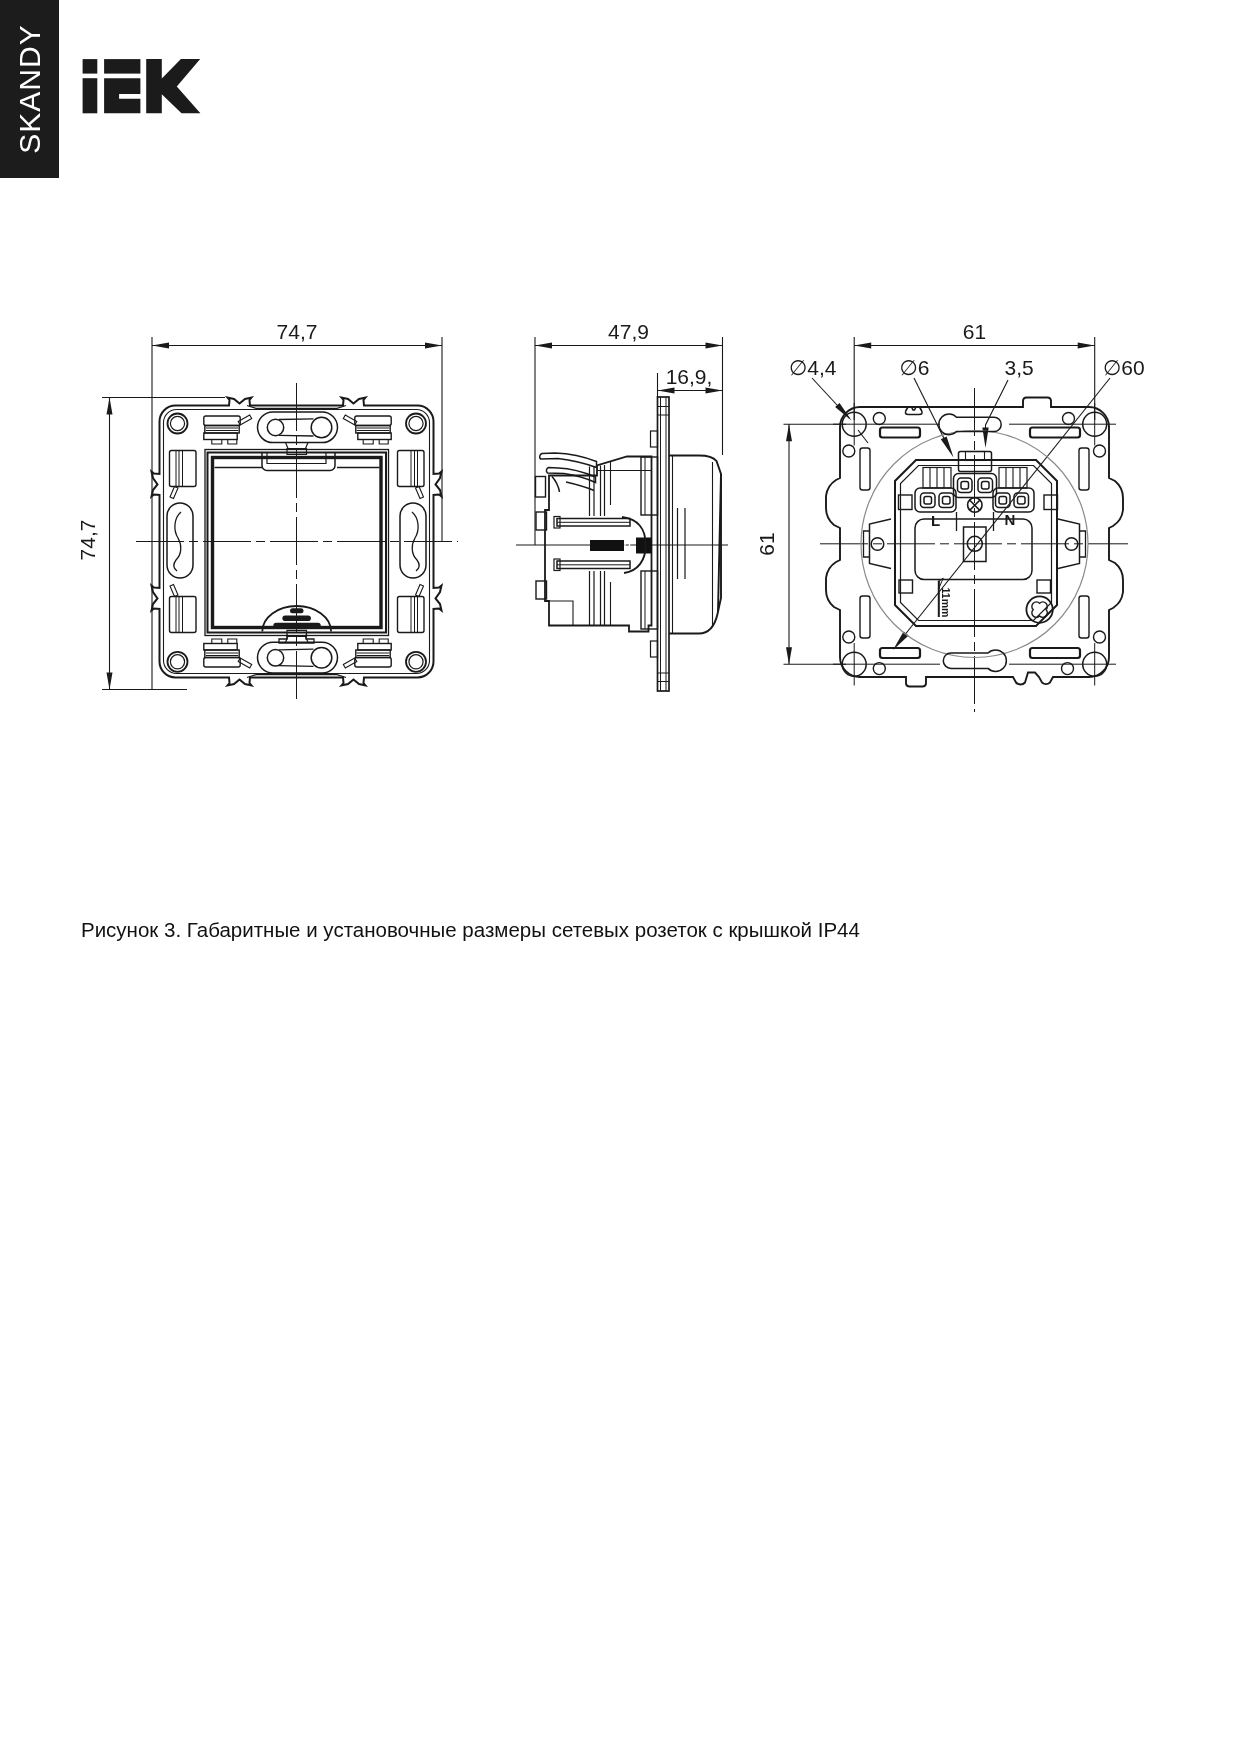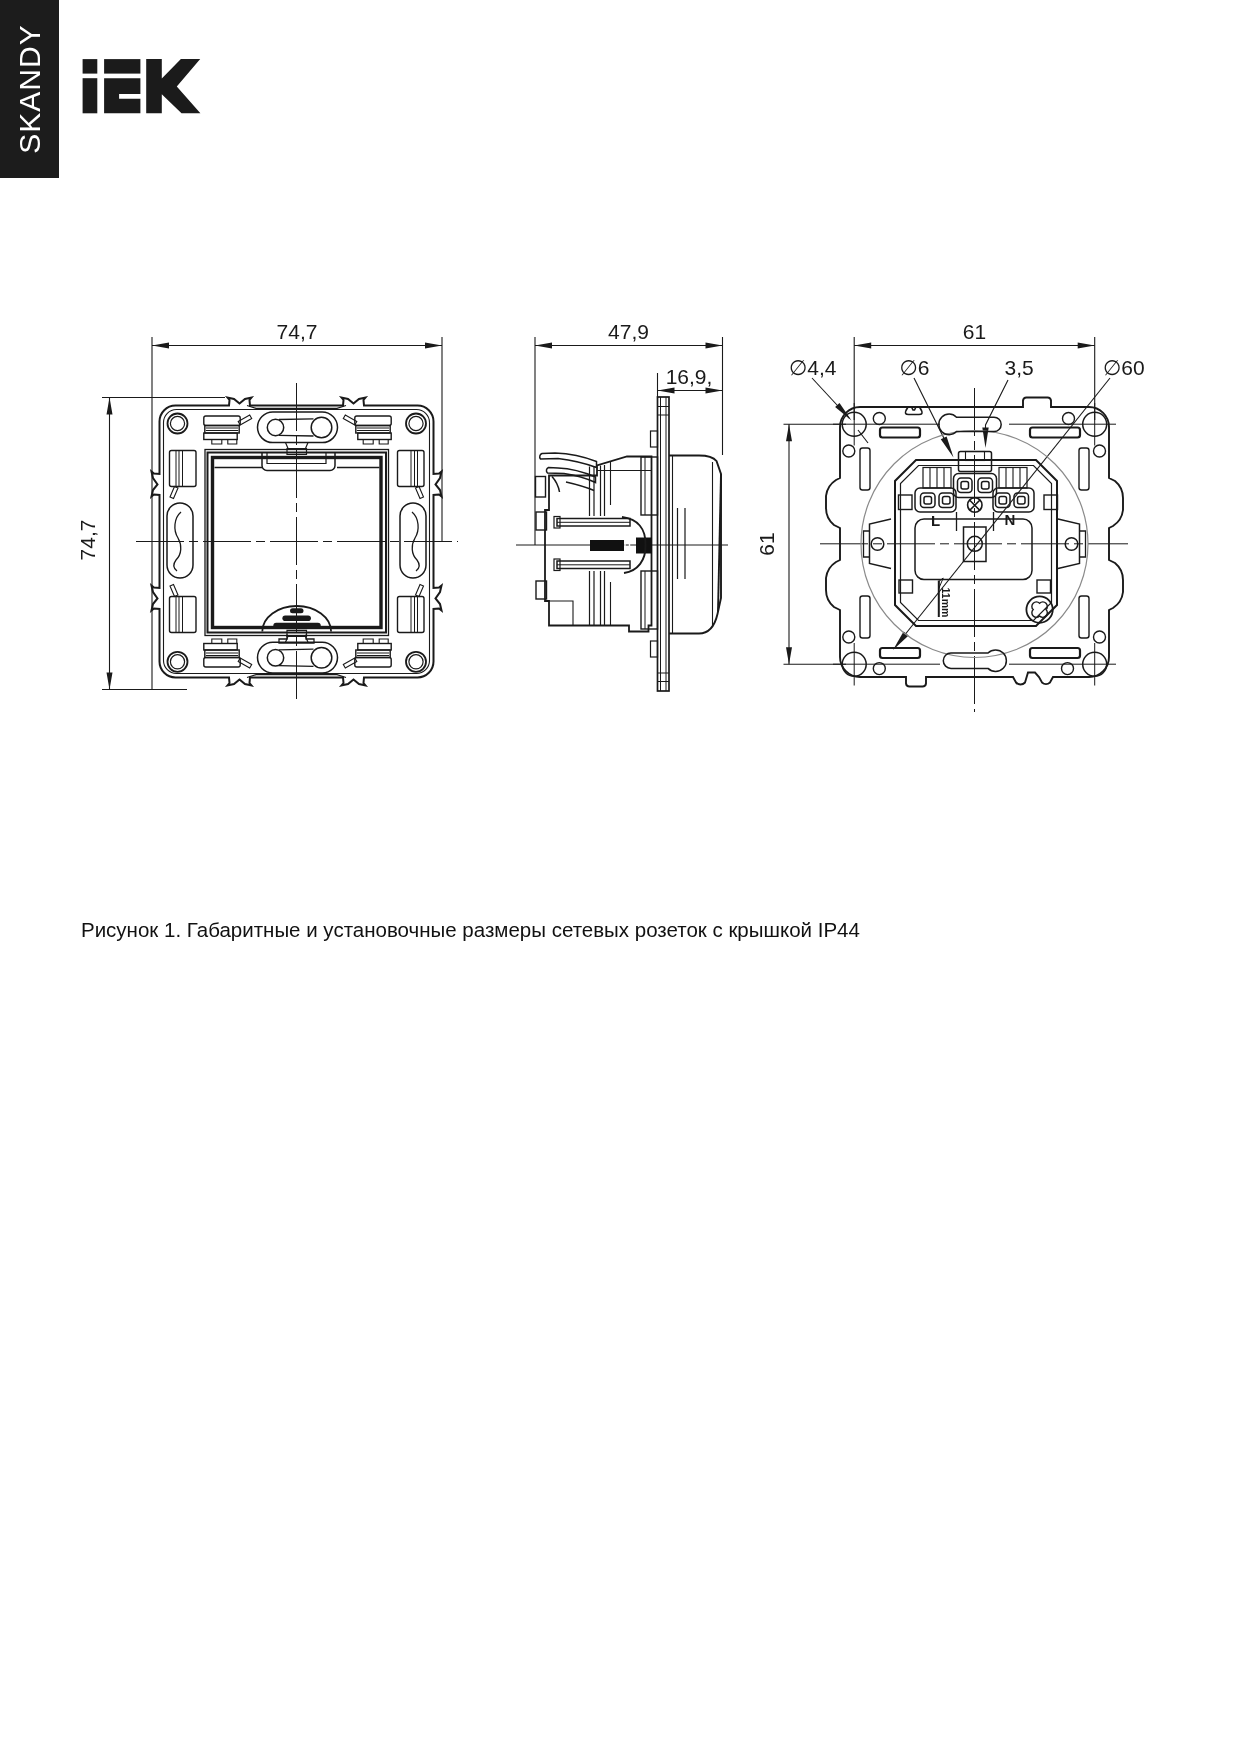--- a/index.html
+++ b/index.html
@@ -474,13 +474,13 @@
     </g>
 
     <g>
       <path d="M938.8 580.5 V617" stroke-width="2"></path>
       <path d="M938.8 588.5 L943.2 578 L938.8 581.5 Z" stroke-width="1"></path>
       <text x="945.5" y="606" font-size="10.5" font-weight="bold" text-anchor="middle" stroke="none" transform="rotate(90 945.5 602.5)">11mm</text>
     </g>
   </g>
 </svg>
 
-<div class="caption">Рисунок 1. Габаритные и установочные размеры сетевых розеток с крышкой IP44</div>
+<div class="caption">Рисунок 3. Габаритные и установочные размеры сетевых розеток с крышкой IP44</div>
 
 </body></html>

